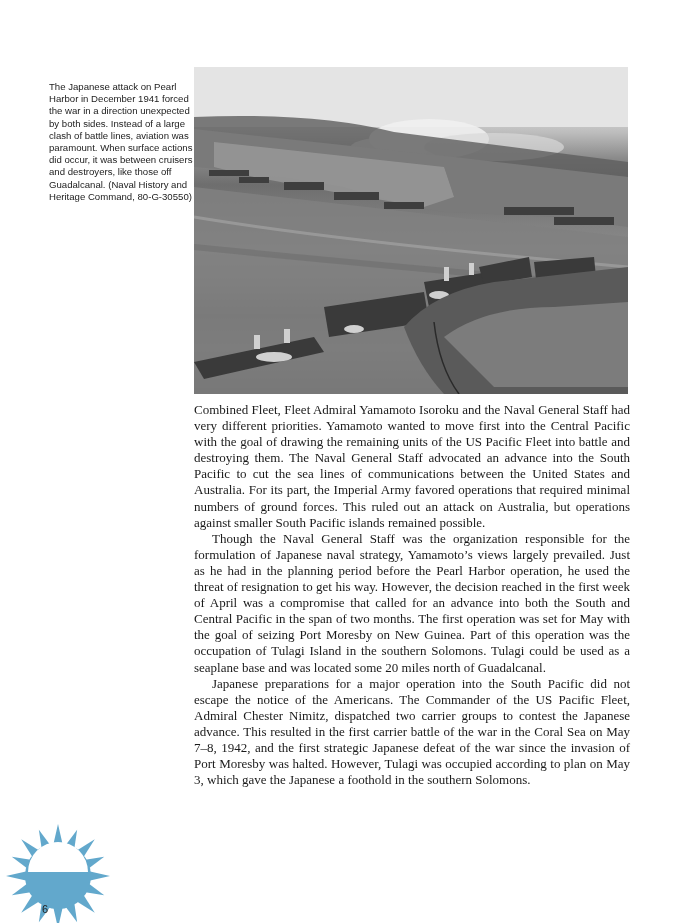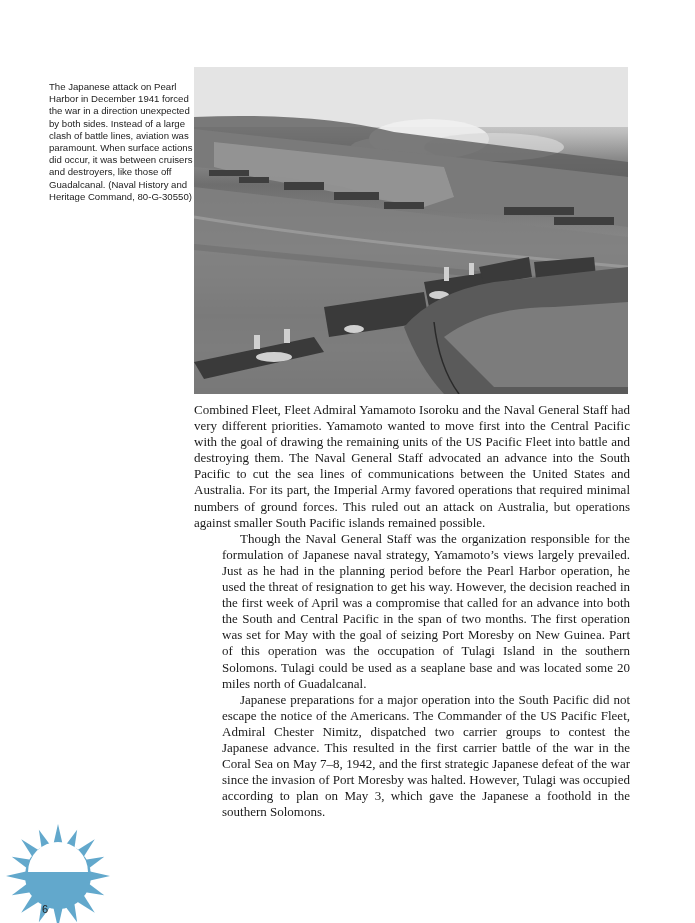--- a/index.html
+++ b/index.html
@@ -13,21 +13,21 @@
     position:absolute; left:194px; top:67px; width:434px; height:327px; overflow:hidden;
     background:linear-gradient(180deg,#e6e6e6 0%,#dcdcdc 12%,#bdbdbd 20%,#8a8a8a 28%,#6e6e6e 36%,#7d7d7d 46%,#8c8c8c 56%,#7a7a7a 66%,#5a5a5a 76%,#6c6c6c 86%,#4a4a4a 100%);
   }
   .photo svg { position:absolute; left:0; top:0; }
   .body-text {
     position:absolute; left:194px; top:402px; width:436px;
     font-family:"Liberation Serif", serif; font-size:13px; line-height:16.1px; color:#1a1a1a;
     text-align:justify;
   }
   .body-text p { margin:0; }
-  .body-text p.indent { text-indent:18px;margin-left:28px; }
+  .body-text p.indent { text-indent:18px; }
   .page-number {
     position:absolute; left:42px; top:903px; font-family:"Liberation Sans", sans-serif; font-size:11px; color:#222;
   }
   .watermark { position:absolute; left:0; top:818px; width:695px; height:105px; pointer-events:none; }
 </style>
 </head>
 <body>
 
 <p class="caption">The Japanese attack on Pearl Harbor in December 1941 forced the war in a direction unexpected by both sides. Instead of a large clash of battle lines, aviation was paramount. When surface actions did occur, it was between cruisers and destroyers, like those off Guadalcanal. (Naval History and Heritage Command, 80-G-30550)</p>
 

